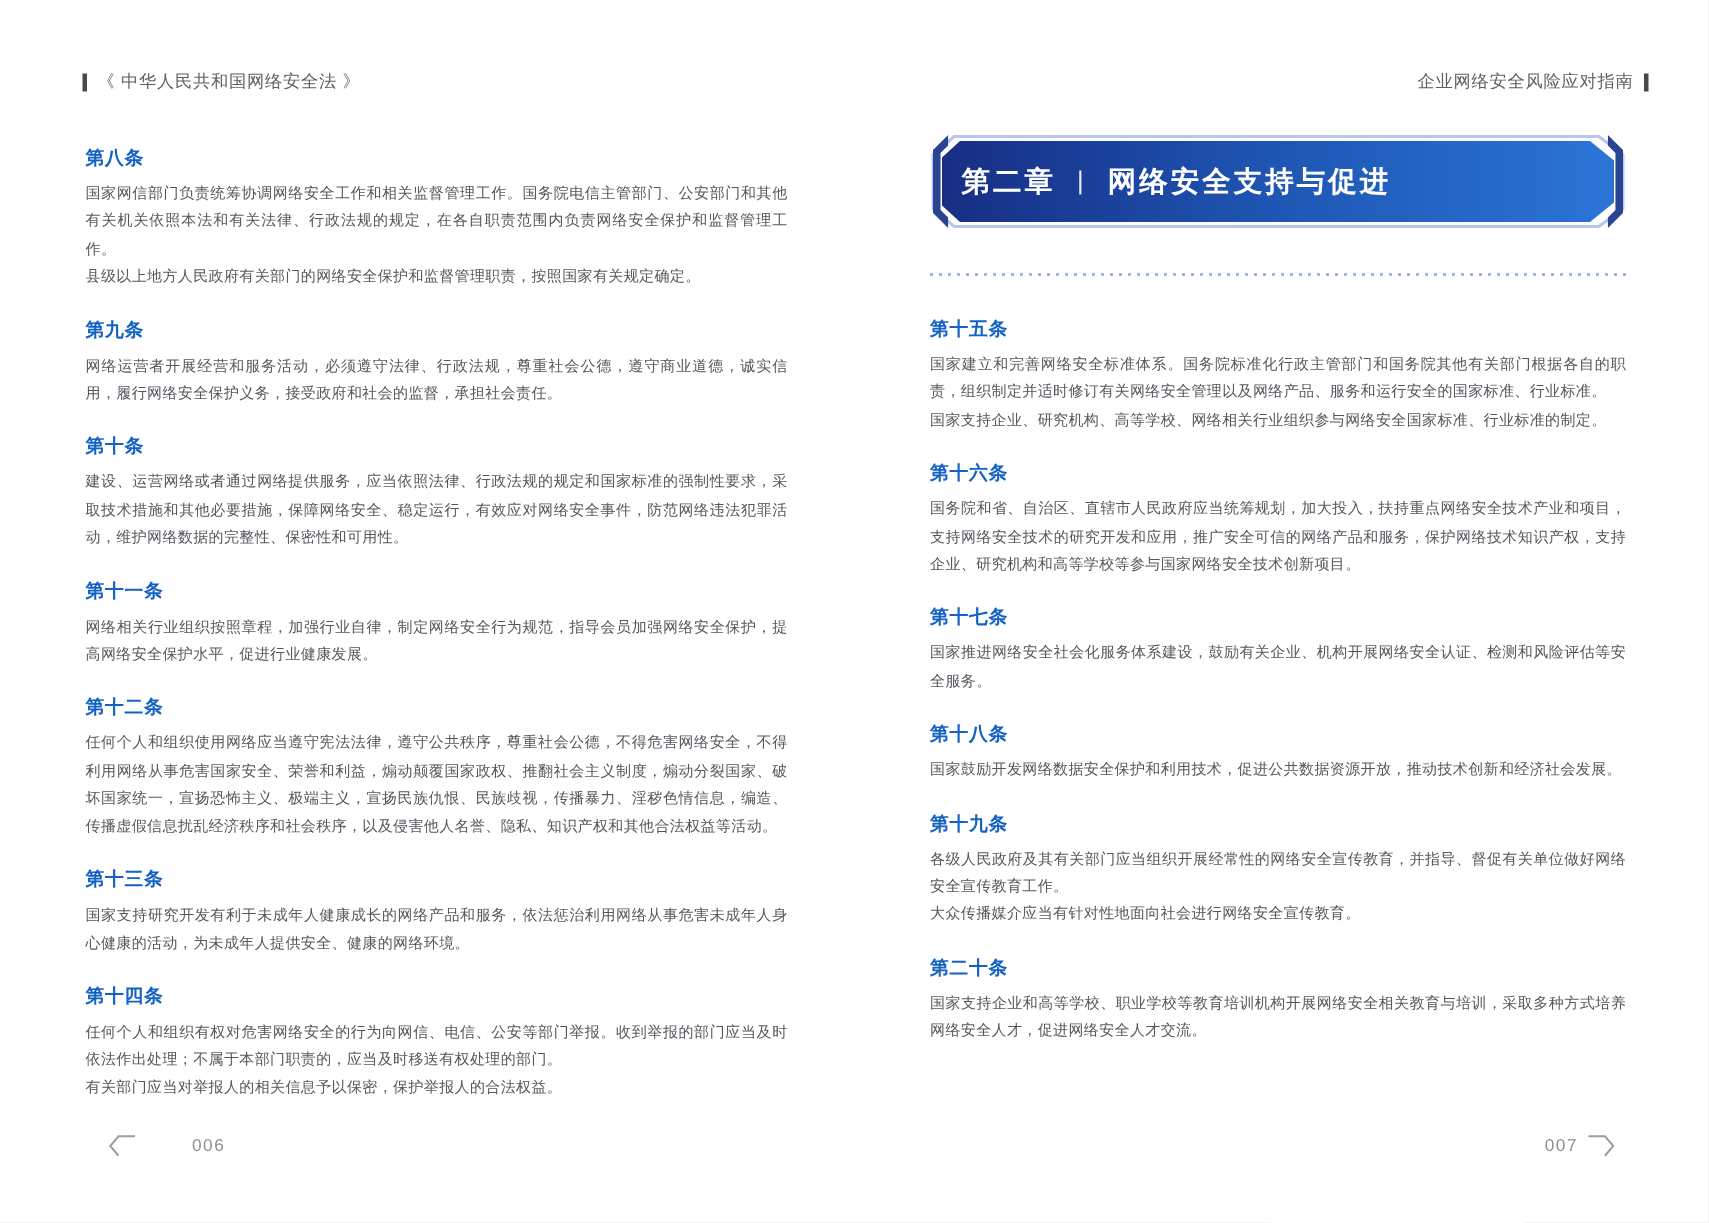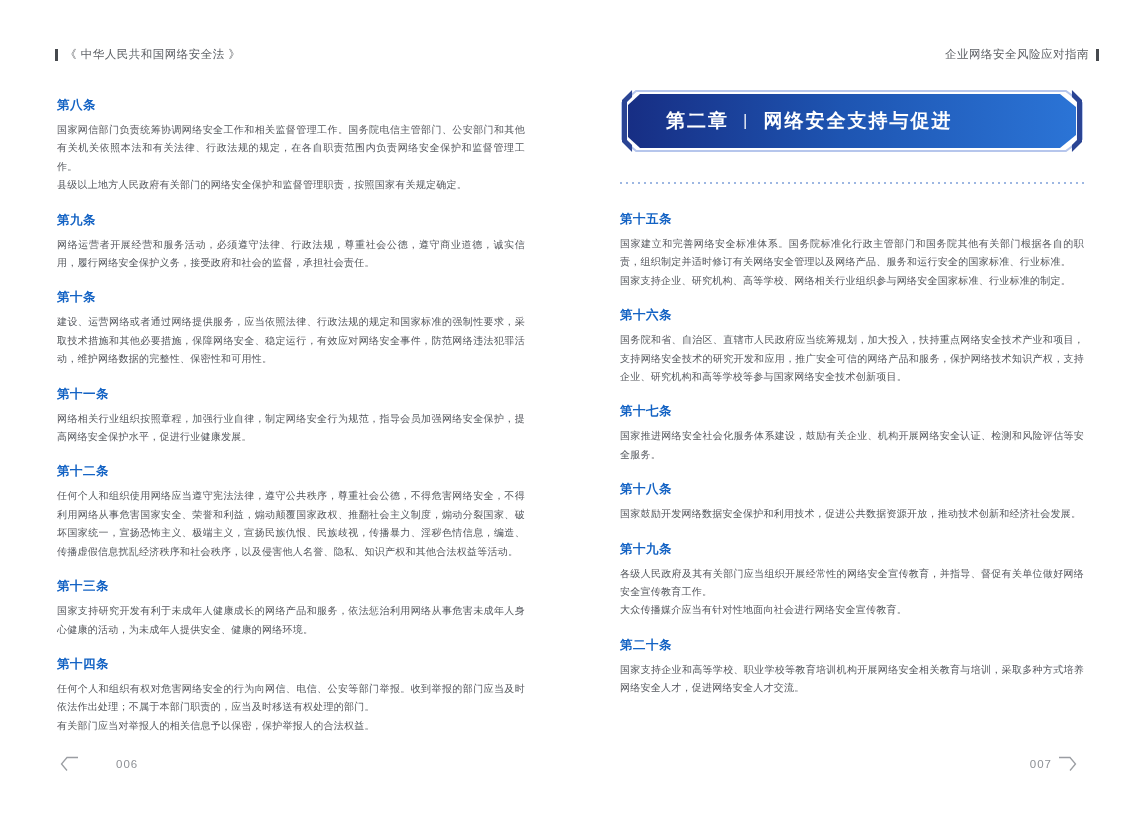--- a/index.html
+++ b/index.html
@@ -34,33 +34,33 @@
   }
   
   .banner { position: relative; height: 64px; margin-bottom: 29px; }
   .banner-frame { position: absolute; inset: 0; width: 100%; height: 100%; }
   .banner-inner {
     position: absolute; top: 5px; bottom: 5px; left: 8px; right: 8px;
     background: linear-gradient(90deg, #172e84 0%, #1e55b2 48%, #2b74d6 100%);
     clip-path: polygon(12px 0, calc(100% - 16px) 0, 100% 13px,
                        100% calc(100% - 13px), calc(100% - 16px) 100%,
                        12px 100%, 0 calc(100% - 11px), 0 11px);
-    display: flex; align-items: center; padding-left: 38px;
+    display: flex; align-items: center; padding-left: 13px;
     color: #ffffff; font-weight: bold; font-size: 19px; letter-spacing: 2px;
   }
   .banner-divider { margin: 0 14px; font-weight: normal; font-size: 17px; opacity: 0.9; }
   
   .dotted {
     height: 2px; margin-bottom: 27px;
     background-image: repeating-linear-gradient(90deg, #9db7e2 0 2px, transparent 2px 6px);
   }
   
   .ftr { position: absolute; top: 756px; display: flex; align-items: center; gap: 5px;
          font-size: 11.5px; color: #8d9095; letter-spacing: 1px; }
-  .ftr-left  { left: 60px; gap: 36px; }
+  .ftr-left  { left: 72px; gap: 36px; }
   .ftr-right { right: 62px; }
   .corner-mark { display: block; }
 </style>
 </head>
 <body>
 
 <div class="canvas">
 
   <div class="hdr hdr-left">
     <span class="hdr-bar"></span>

